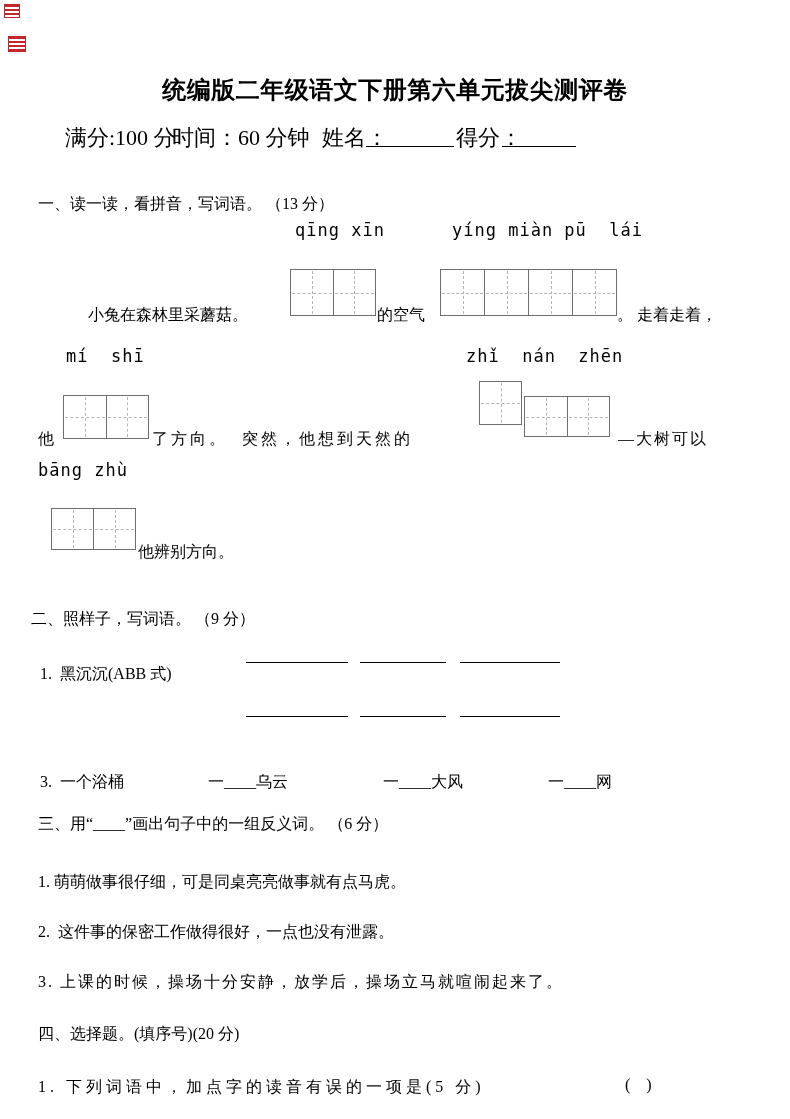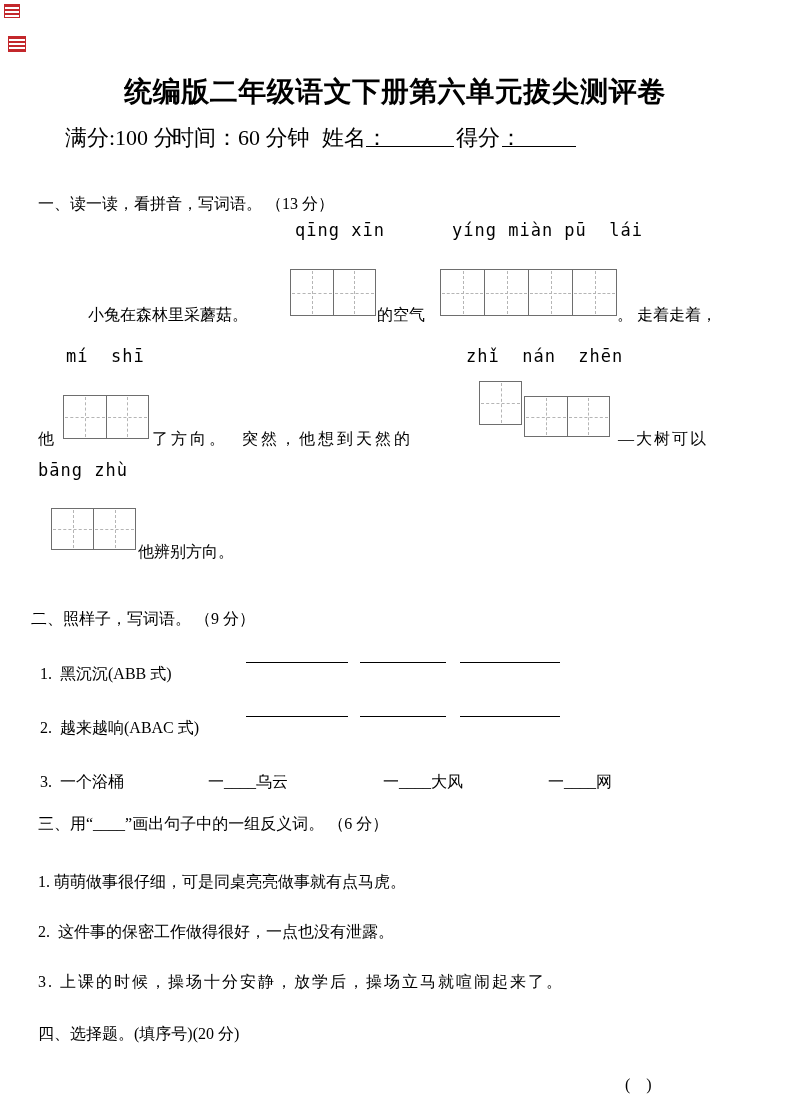--- a/index.html
+++ b/index.html
@@ -3,21 +3,21 @@
 <meta charset="utf-8">
 <style>
   html,body{margin:0;padding:0;background:#fff;}
   #page{position:relative;width:790px;height:1119px;background:#ffffff;overflow:hidden;
         font-family:"Liberation Serif", serif;color:#000;}
   .abs{position:absolute;white-space:pre;line-height:1.15;}
   .cjk{font-size:16px;margin-top:25px;}
   .ls2{letter-spacing:2px;}
   .ls3{letter-spacing:3px;}
   .ls4{letter-spacing:4px;}
-  .title{font-family:"Liberation Sans", sans-serif;font-weight:bold;font-size:28px;letter-spacing:0.5px;}
+  .title{font-family:"Liberation Sans", sans-serif;font-weight:bold;font-size:24px;letter-spacing:0.5px;}
   .kai{font-size:22px;font-family:"Liberation Serif", serif;}
   .pinyin{font-family:"DejaVu Sans Mono", monospace;font-size:17px;letter-spacing:1px;}
   .blank{position:absolute;border-bottom:1px solid #000;}
   
   .tzg{position:absolute;display:flex;border:1.5px solid #6e6e6e;background:#fff;box-sizing:border-box;}
   .tzg .c{position:relative;flex:1 1 0;border-right:1px solid #6e6e6e;}
   .tzg .c:last-child{border-right:none;}
   .tzg .c::before{content:"";position:absolute;left:1px;right:1px;top:50%;border-top:1px dashed #b5b5b5;}
   .tzg .c::after{content:"";position:absolute;top:1px;bottom:1px;left:50%;border-left:1px dashed #b5b5b5;}
   
@@ -86,31 +86,31 @@
   </div>
   <div class="abs cjk" style="left:138px;top:518px;text-align:center;">他辨别方向。</div>
 
   <div class="abs cjk" style="left:31px;top:585px;">二、照样子，写词语。 （9 分）</div>
 
   <div class="abs cjk" style="left:40px;top:640px;">1.  黑沉沉(ABB 式)</div>
   <div class="blank" style="left:246px;top:646px;width:102px;height:16px;"></div>
   <div class="blank" style="left:360px;top:646px;width:86px;height:16px;"></div>
   <div class="blank" style="left:460px;top:646px;width:100px;height:16px;"></div>
 
-  <div class="abs cjk" style="left:40px;top:694px;">2.  越来越响(ABAC 式)</div>
   <div class="blank" style="left:246px;top:700px;width:102px;height:16px;"></div>
   <div class="blank" style="left:360px;top:700px;width:86px;height:16px;"></div>
   <div class="blank" style="left:460px;top:700px;width:100px;height:16px;"></div>
 
   <div class="abs cjk" style="left:40px;top:748px;">3.  一个浴桶</div>
   <div class="abs cjk" style="left:208px;top:748px;">一____乌云</div>
   <div class="abs cjk" style="left:383px;top:748px;">一____大风</div>
   <div class="abs cjk" style="left:548px;top:748px;">一____网</div>
 
   <div class="abs cjk" style="left:38px;top:790px;">三、用“____”画出句子中的一组反义词。 （6 分）</div>
   <div class="abs cjk" style="left:38px;top:848px;">1. 萌萌做事很仔细，可是同桌亮亮做事就有点马虎。</div>
   <div class="abs cjk" style="left:38px;top:898px;">2.  这件事的保密工作做得很好，一点也没有泄露。</div>
   <div class="abs cjk ls2" style="left:38px;top:948px;">3. 上课的时候，操场十分安静，放学后，操场立马就喧闹起来了。</div>
 
   <div class="abs cjk" style="left:38px;top:1000px;">四、选择题。(填序号)(20 分)</div>
+  <div class="abs cjk ls4" style="left:38px;top:1053px;">1. 下列词语中，加点字的读音有误的一项是(5 分)</div>
   <div class="abs cjk" style="left:625px;top:1051px;">(    )</div>
 
 </div>
 
 </body></html>

